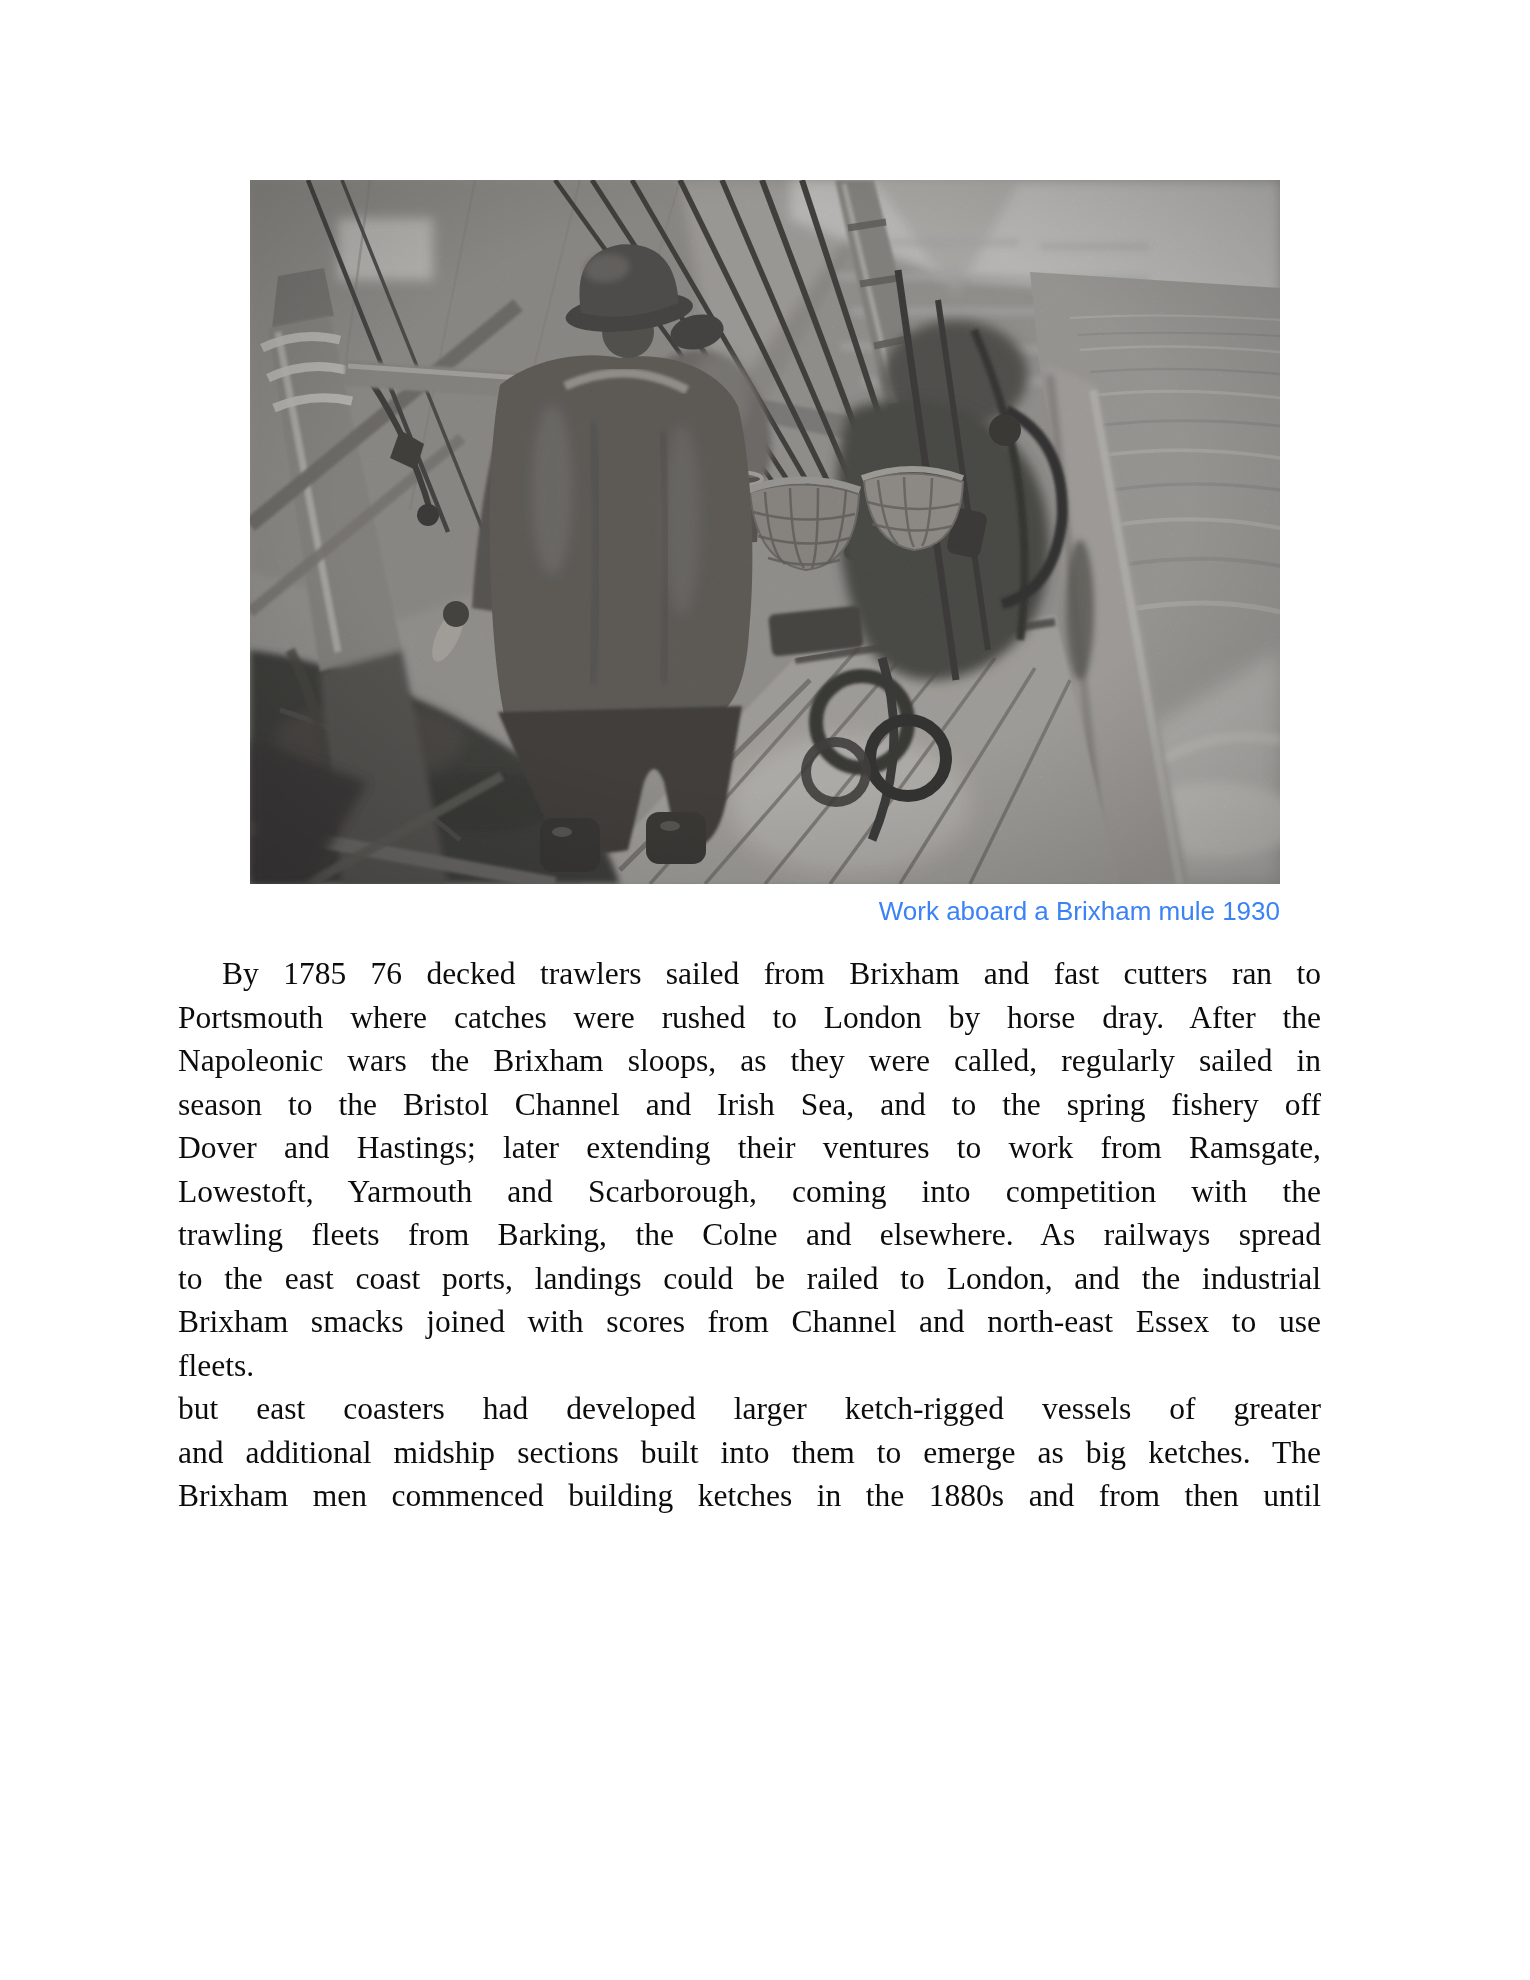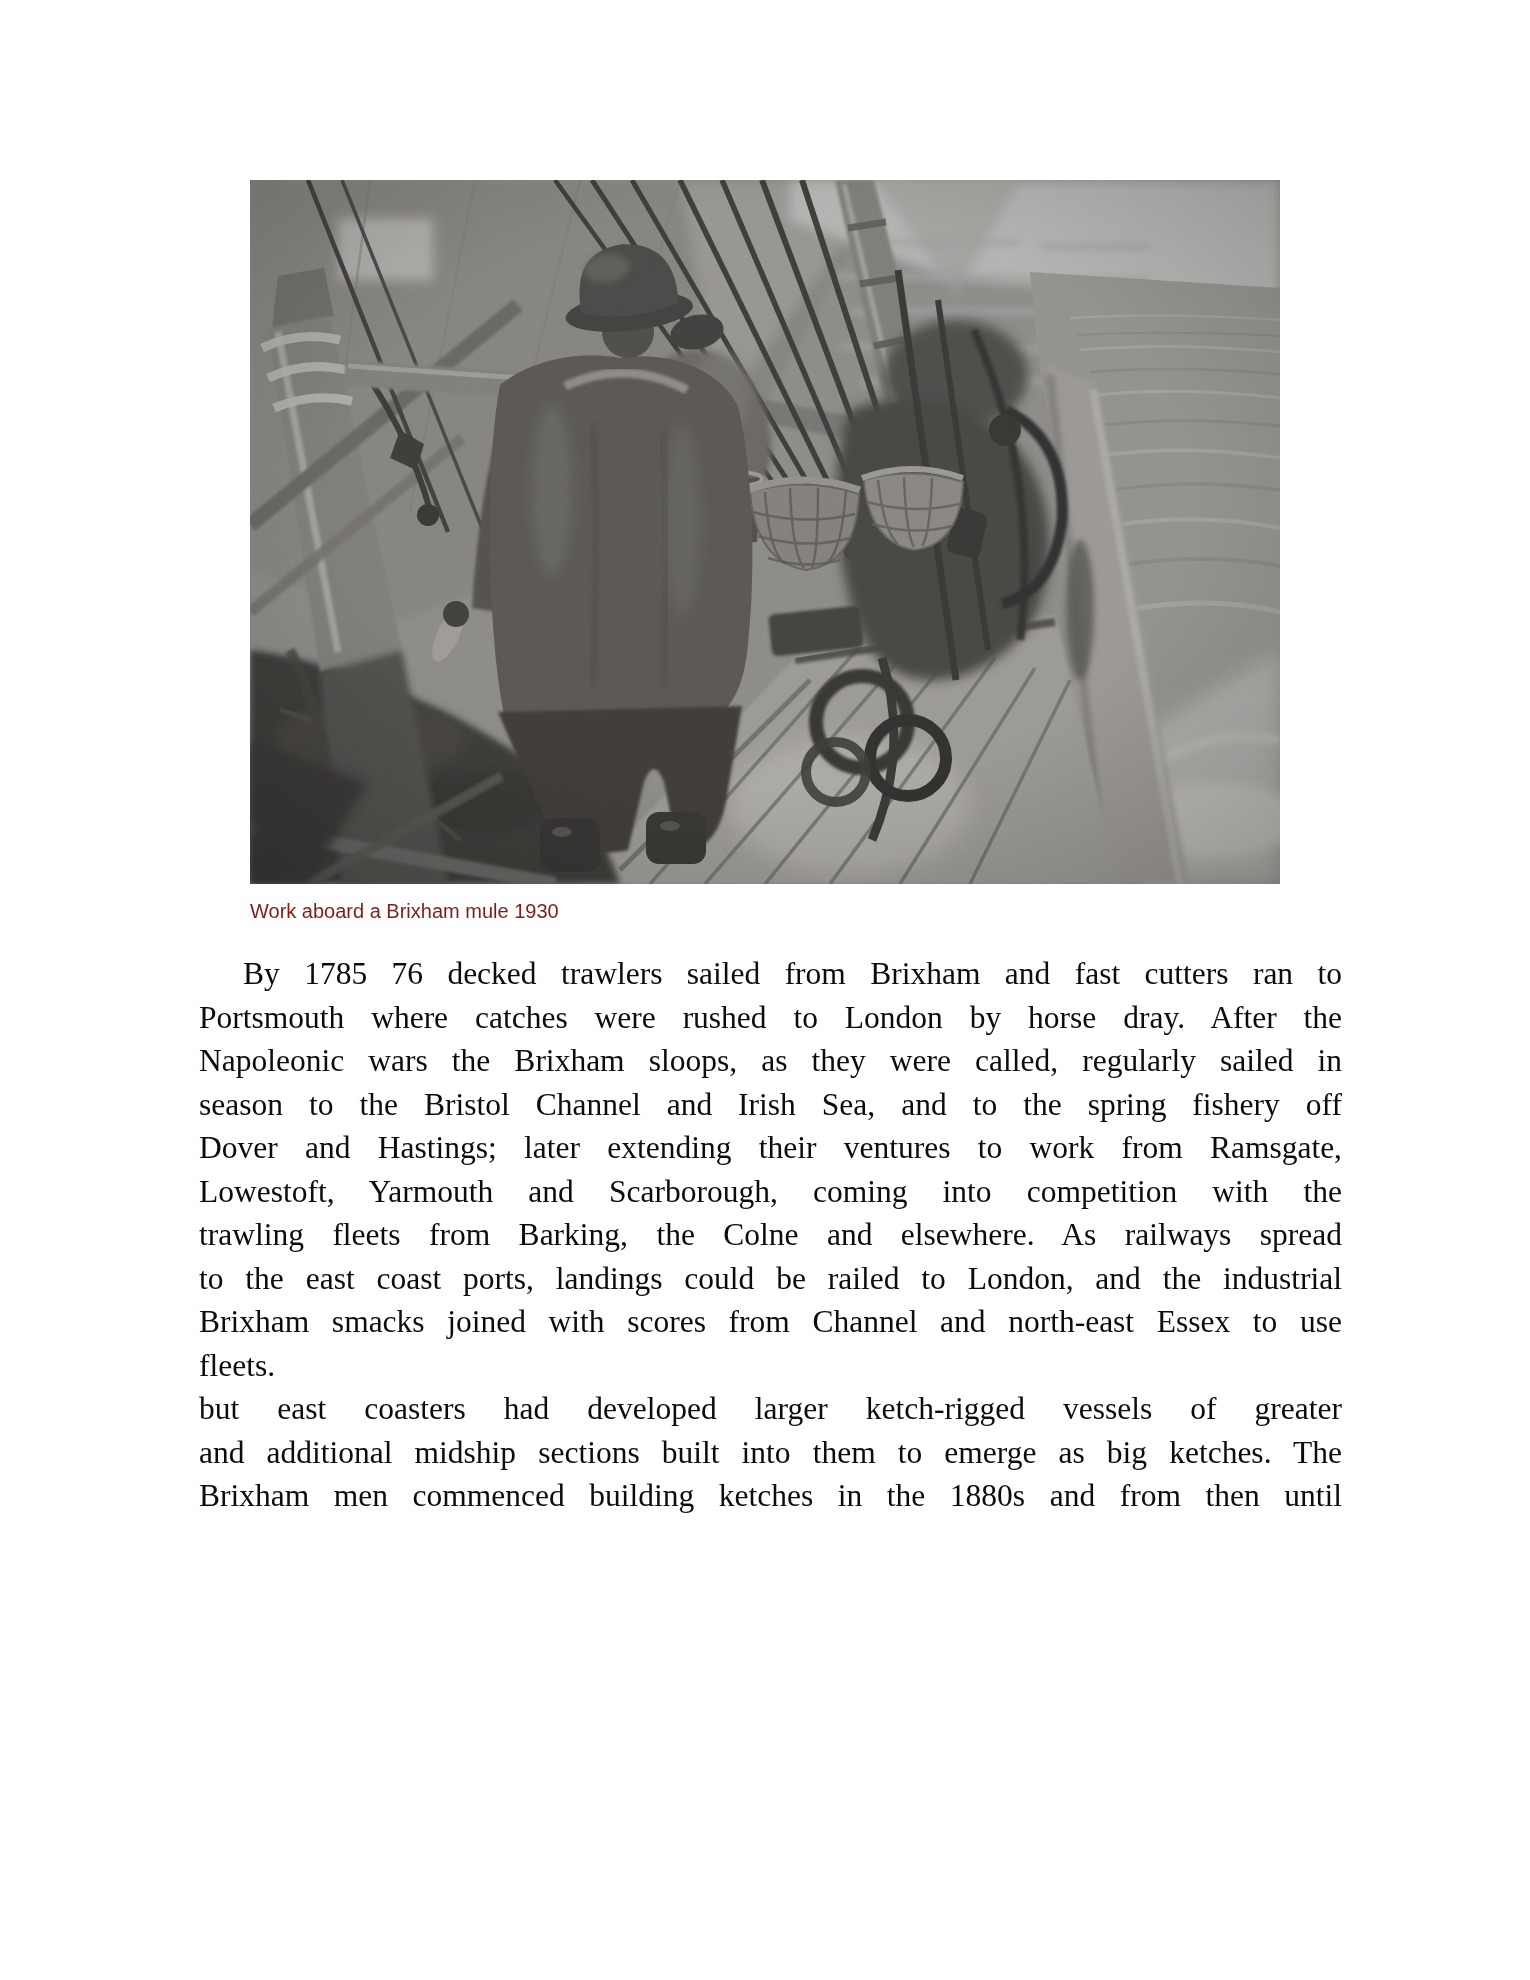--- a/index.html
+++ b/index.html
@@ -20,29 +20,29 @@
   }
   .photo-frame {
     width: 1030px;
     height: 704px;
     overflow: hidden;
     background: #a09e9a;
   }
   .photo-frame svg { display: block; width: 100%; height: 100%; }
   .caption {
     margin-top: 12px;
-    text-align: left;
+    text-align: right;
     font-family: "Liberation Sans", sans-serif;
-    font-size: 20px;
+    font-size: 26px;
     line-height: 31px;
-    color: #7f1d1d;
+    color: #3b82f6;
   }
   .body-text {
     position: absolute;
-    left: 199px;
+    left: 178px;
     top: 952px;
     width: 1143px;
     font-size: 31.5px;
     line-height: 43.5px;
     color: #0c0c0c;
   }
   .line {
     text-align: justify;
     text-align-last: justify;
     -moz-text-align-last: justify;

